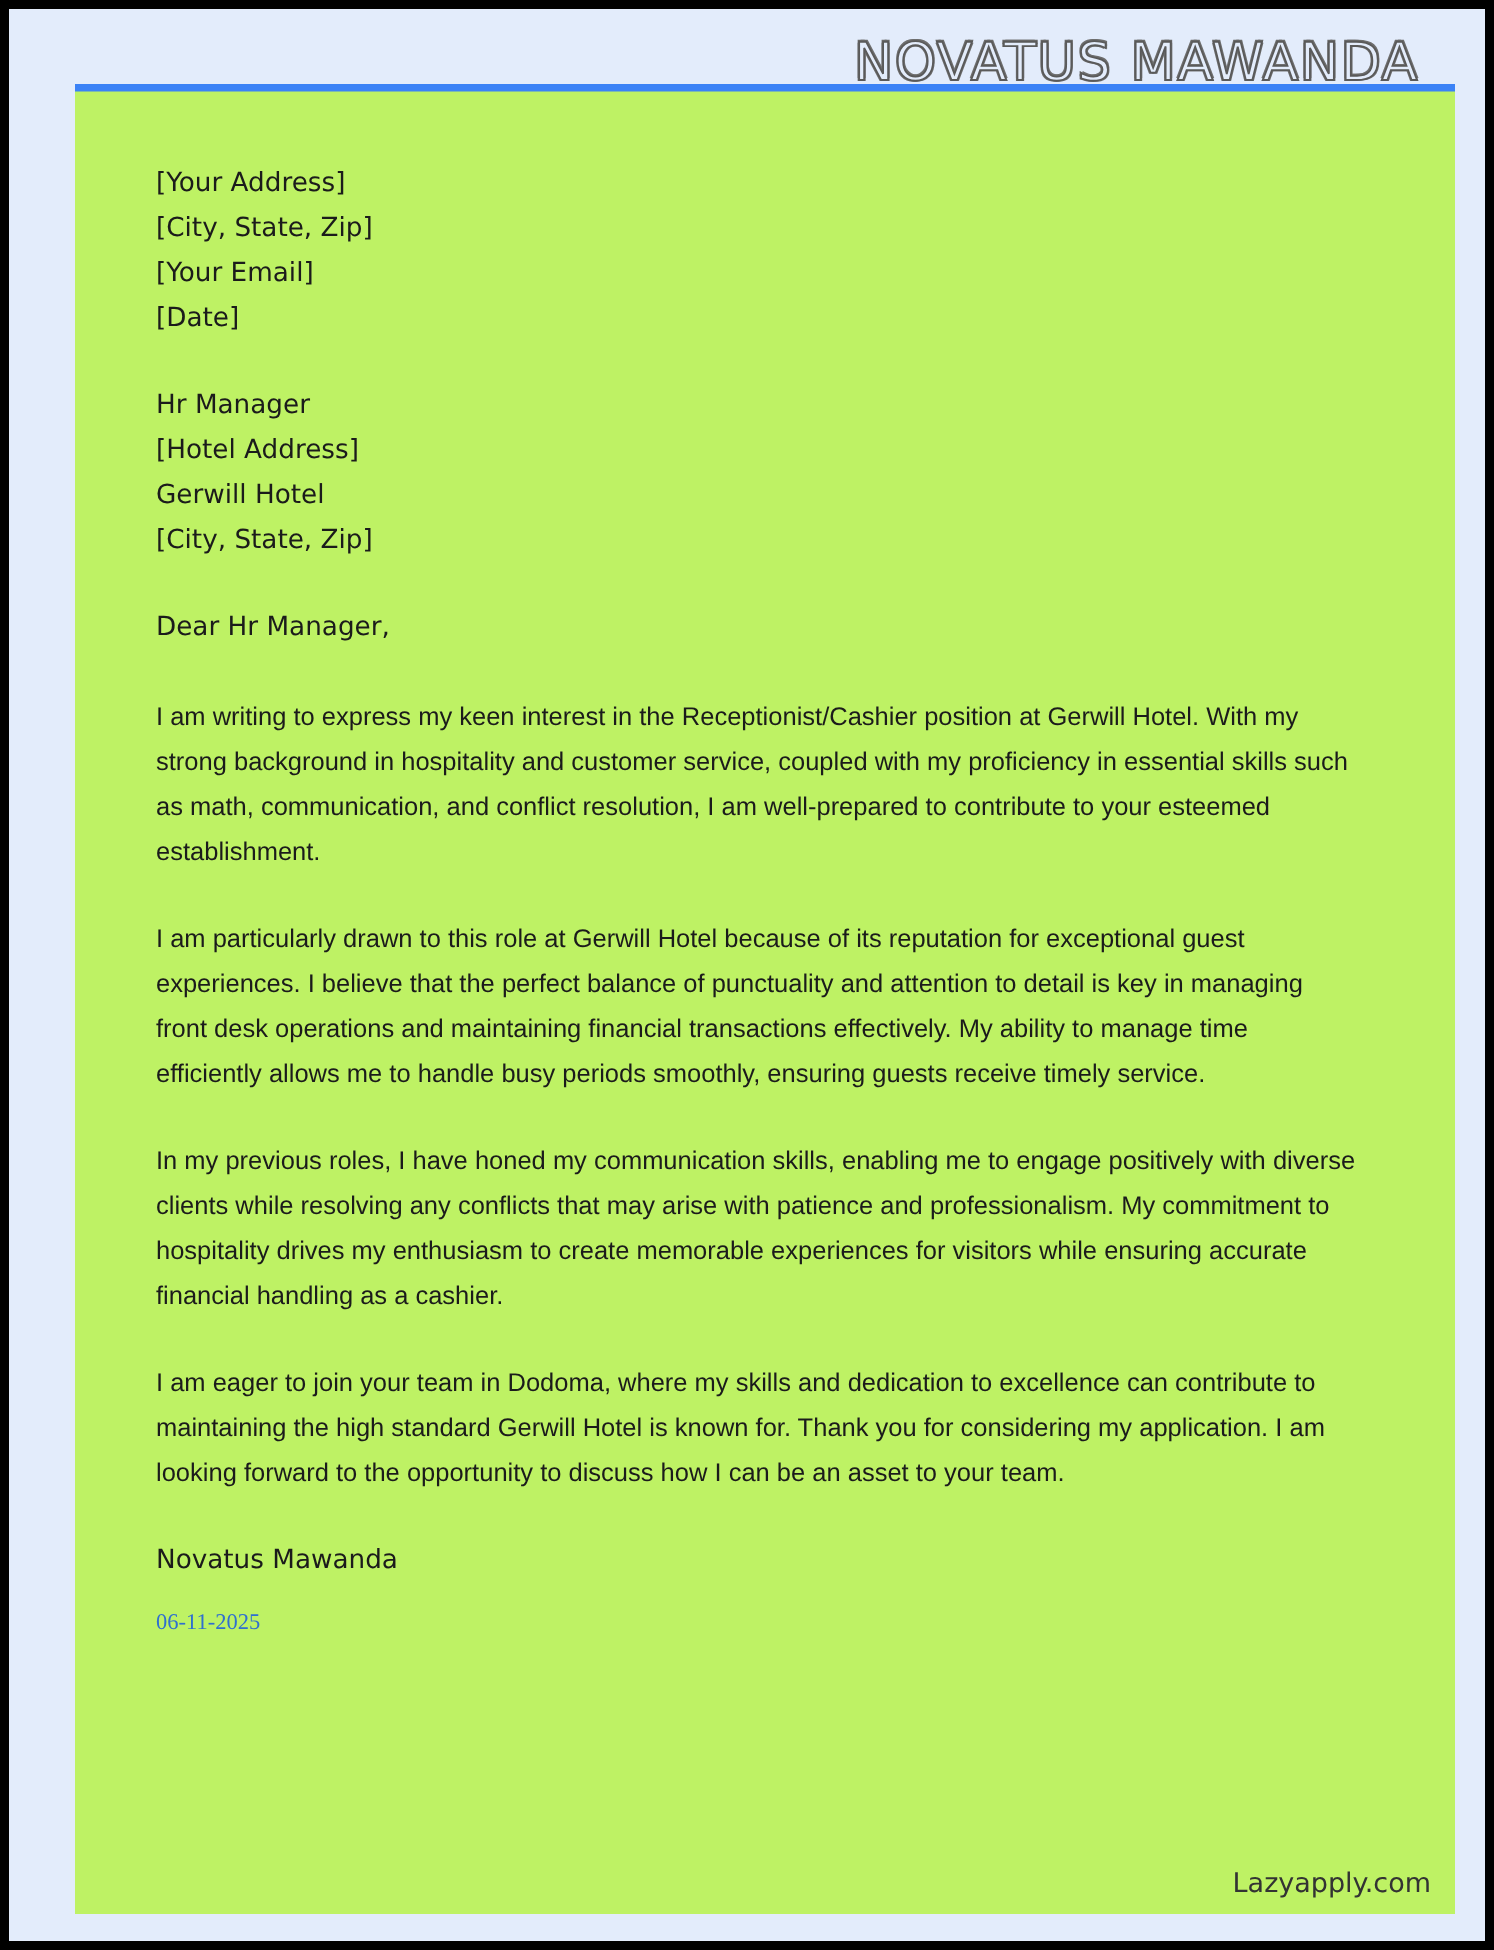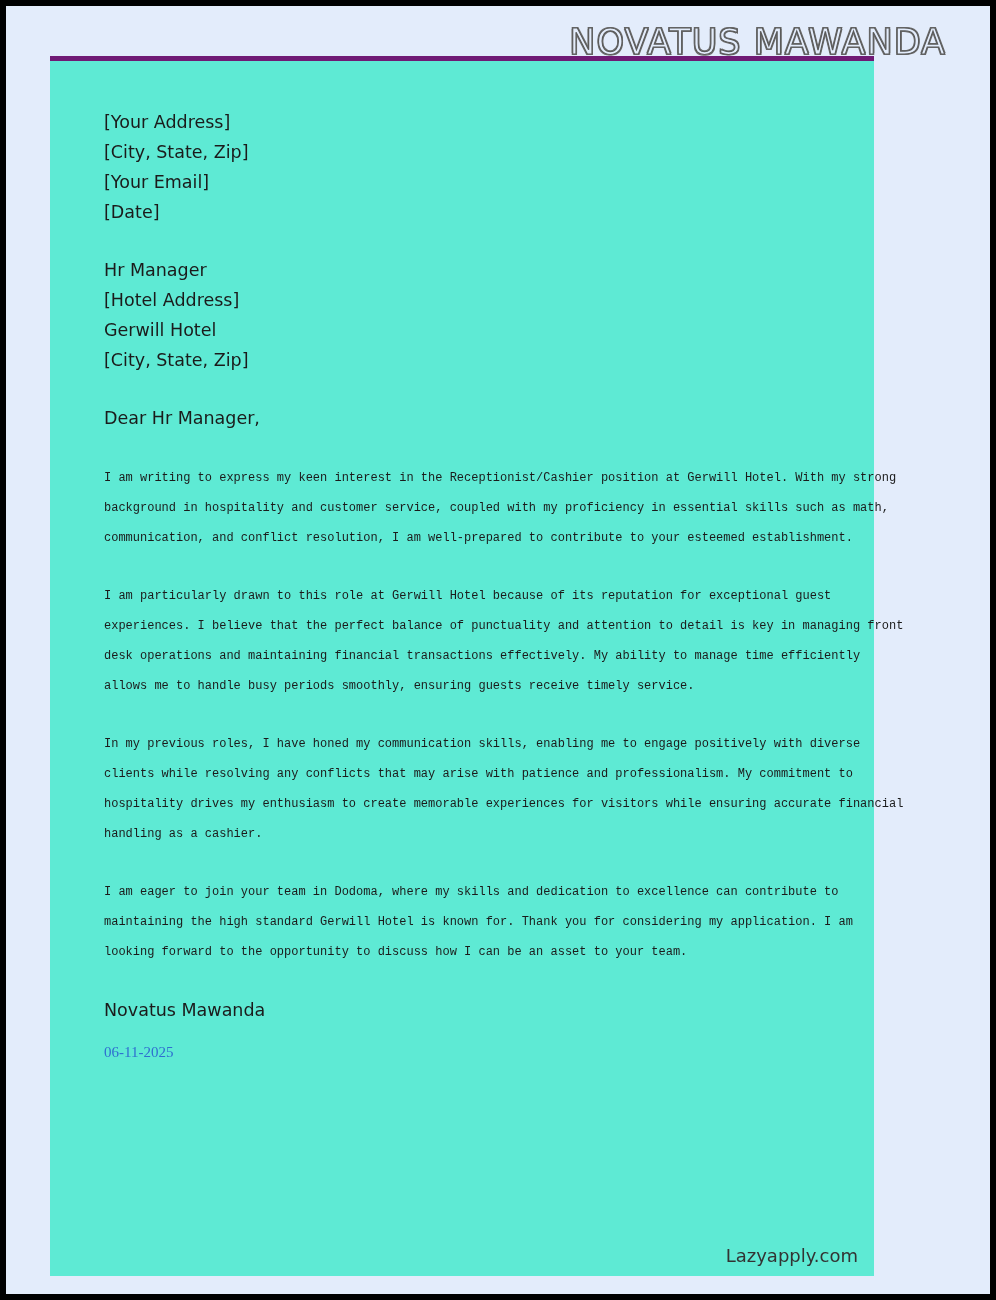--- a/index.html
+++ b/index.html
@@ -43,48 +43,48 @@
       -1px  1px 0 #6e6e6e,
        1px  1px 0 #6e6e6e;
     font-family: "DejaVu Sans", sans-serif;
     font-weight: 400;
     white-space: nowrap;
   }
   .letter {
     position: absolute;
     left: 44px;
     top: 50px;
-    width: 824px;
+    width: 920px;
     height: 1220px;
-    background: #5eead4;
-    border-top: 5px solid #701a75;
+    background: #bef264;
+    border-top: 5px solid #3b82f6;
     box-sizing: border-box;
   }
   .letter-inner {
     position: absolute;
     left: 54px;
     top: 46px;
     width: 800px;
   }
   .block {
     margin: 0 0 28px 0;
   }
   .line {
     font-size: 17.5px;
     line-height: 30px;
     color: #1b1b1b;
     font-family: "DejaVu Sans", sans-serif;
   }
   .para {
-    font-size: 12px;
+    font-size: 17px;
     line-height: 30px;
     color: #1b1b1b;
     margin: 0 0 28px 0;
     text-align: left;
-    font-family: Liberation Mono, monospace;
+    font-family: Liberation Sans, sans-serif;
   }
   .salutation {
     margin-bottom: 30px;
     margin-top: 27px;
   }
   .closing {
     margin-bottom: 12px;
   }
   .date-line {
     font-size: 15px;

